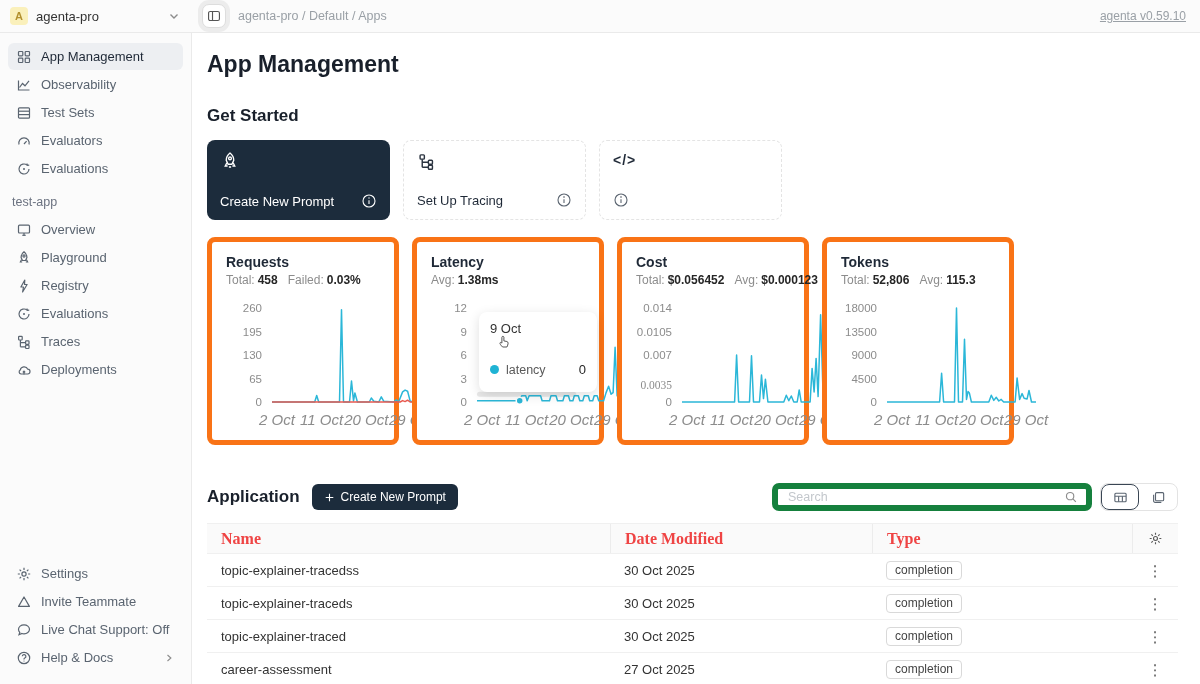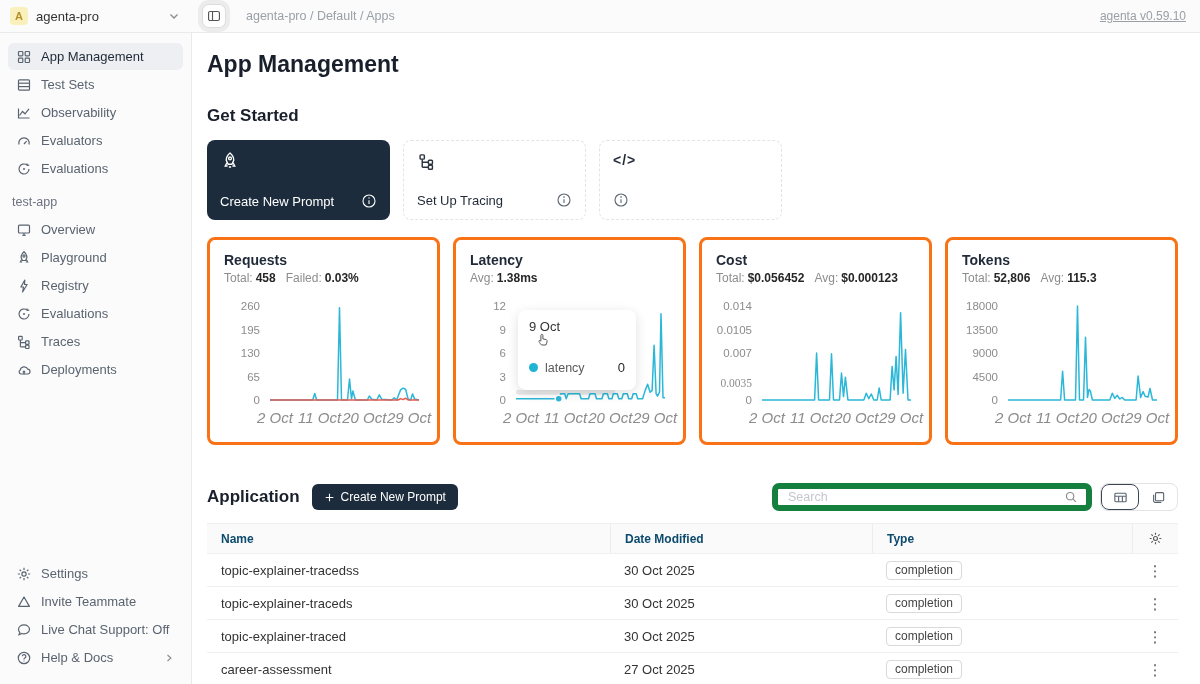--- a/index.html
+++ b/index.html
@@ -7,21 +7,21 @@
   body { font-family:"Liberation Sans", sans-serif; background:#fff; color:#262626; display:flex; flex-direction:column; }
   svg { display:block; }
 
   
   .header { height:33px; flex:none; background:#fbfbfb; border-bottom:1px solid #eaeaea; display:flex; align-items:center; }
   .header-left { width:192px; flex:none; display:flex; align-items:center; gap:8px; padding:0 10px; }
   .avatar { width:18px; height:18px; border-radius:4px; background:#faf0bb; color:#b3912f; font-size:11px; font-weight:700; display:flex; align-items:center; justify-content:center; }
   .ws-name { font-size:13px; color:#333; font-weight:500; flex:1; }
   .chev { color:#8c8c8c; }
   .toggle-btn { margin-left:10px; width:24px; height:24px; border-radius:7px; background:#fff; border:1px solid #ddd; box-shadow:0 0 0 4px #ececec; display:flex; align-items:center; justify-content:center; color:#555; cursor:pointer; }
-  .breadcrumb { margin-left:20px; font-size:12.5px; color:#9aa0a6; }
+  .breadcrumb { margin-left:12px; font-size:12.5px; color:#9aa0a6; }
   .version { margin-left:auto; padding-right:14px; font-size:12px; color:#9aa0a6;text-decoration:underline; }
 
   
   .app-body { flex:1; display:flex; min-height:0; }
   .sidebar { width:192px; flex:none; background:#fbfbfb; border-right:1px solid #eaeaea; padding:10px 8px 12px; display:flex; flex-direction:column; font-size:13px; color:#5a6470; }
   .side-item { display:flex; align-items:center; gap:9px; padding:5.5px 8px; border-radius:6px; margin-bottom:1px; cursor:pointer; white-space:nowrap; }
   .side-item.active { background:#edeff2; color:#1f2937; font-weight:500; }
   .side-item .ic { color:#5a6470; }
   .side-section-label { padding:12px 4px 7px; font-size:12.5px; color:#6b7280; }
   .side-footer { margin-top:auto; }
@@ -35,21 +35,21 @@
   
   .gs-cards { display:flex; gap:13px; margin:14px 0 17px; }
   .gs-card { width:183px; height:80px; border-radius:8px; padding:11px 13px; display:flex; flex-direction:column; justify-content:space-between; cursor:pointer; }
   .gs-dark { background:#1c2c3c; color:#fff; }
   .gs-light { background:#fff; border:1px dashed #e4e4e4; color:#1f2937; }
   .gs-label-row { display:flex; align-items:center; justify-content:space-between; font-size:13px; font-weight:500; }
   .code-glyph { font-size:14px; font-weight:600; letter-spacing:1px; }
 
   
   .chart-row { display:flex; gap:13px; }
-  .chart-card { width:233px; height:208px; flex:none; background:#fff; border:3px solid #f97316; border-radius:8px; padding:12px 14px; position:relative; }
+  .chart-card { width:192px; height:208px; flex:none; background:#fff; border:5px solid #f97316; border-radius:8px; padding:12px 14px; position:relative; }
   .chart-title { font-size:14px; font-weight:600; color:#1f2937; }
   .chart-stats { font-size:12px; color:#8c8c8c; margin-top:3px; white-space:nowrap; }
   .chart-stats b { color:#262626; margin:0 10px 0 3px; font-weight:700; }
   .chart-body { display:flex; margin-top:13px; }
   .yaxis { width:44px; flex:none; position:relative; height:104px; }
   .yaxis .yt { position:absolute; right:8px; font-size:11.5px; color:#8c8c8c; line-height:14px; }
   .plot { position:relative; width:157px; height:104px; }
   .xaxis { position:relative; height:16px; margin-left:44px; width:157px; margin-top:5px; }
   .xaxis .xt { position:absolute; top:2px; transform:translateX(-50%); font-size:15px; color:#8c8c8c; white-space:nowrap;font-style:italic; }
 
@@ -69,21 +69,21 @@
   .search-box input { flex:1; border:none; outline:none; font-size:12.5px; font-family:inherit; color:#333; background:transparent; }
   .search-box input::placeholder { color:#c3c7cc; }
   .search-box .ic { color:#8c8c8c; width:14px; height:14px; }
   .view-toggle { display:flex; border:1px solid #e3e3e3; border-radius:8px; background:#fff; overflow:hidden; }
   .vt-btn { width:38px; height:26px; display:flex; align-items:center; justify-content:center; color:#5a6470; cursor:pointer; border-radius:8px; }
   .vt-btn.selected { border:1.5px solid #3a4654; }
 
   
   .table { border-top:1px solid #f0f0f0; }
   .trow { display:flex; align-items:center; border-bottom:1px solid #f0f0f0; }
-  .thead { background:#fafafa; height:30px; font-size:12px; color:#0c4a6e; font-weight:600; }
+  .thead { background:#fafafa; height:30px; font-size:16px; color:#ef4444; font-weight:600;font-family:Liberation Serif, serif; }
   .tbody-row { height:33px; font-size:13px; color:#333; }
   .c-name { flex:1; padding-left:14px; min-width:0; }
   .c-date { width:262px; flex:none; padding-left:14px; }
   .c-type { width:260px; flex:none; padding-left:14px; }
   .c-act  { width:46px; flex:none; display:flex; justify-content:center; color:#595959; }
   .thead .c-date, .thead .c-type, .thead .c-act { border-left:1px solid #ececec; height:100%; display:flex; align-items:center; }
   .thead .c-act { justify-content:center; }
   .badge { display:inline-block; border:1px solid #d9d9d9; border-radius:4px; background:#fff; padding:1.5px 8px; font-size:12px; color:#444; }
   .kebab { font-size:15px; color:#595959; cursor:pointer; line-height:1; letter-spacing:0; }
 </style>
@@ -119,32 +119,32 @@
       <svg class="ic" viewBox="0 0 16 16" fill="none" stroke="currentColor" stroke-width="1.2">
           <rect x="2.5" y="2.5" width="4.3" height="4.3" rx="0.8"></rect>
           <rect x="9.2" y="2.5" width="4.3" height="4.3" rx="0.8"></rect>
           <rect x="2.5" y="9.2" width="4.3" height="4.3" rx="0.8"></rect>
           <rect x="9.2" y="9.2" width="4.3" height="4.3" rx="0.8"></rect>
         </svg>
       <span>App Management</span>
     </div>
     <div class="side-item">
       <svg class="ic" viewBox="0 0 16 16" fill="none" stroke="currentColor" stroke-width="1.2">
+          <path d="M2.5 3.5v9.5h11"></path>
+          <polyline points="3.5,10.5 6.5,6.5 9,8.8 13,3.8"></polyline>
+        </svg>
+      <span>Observability</span>
+    </div>
+    <div class="side-item">
+      <svg class="ic" viewBox="0 0 16 16" fill="none" stroke="currentColor" stroke-width="1.2">
           <rect x="2.5" y="2.8" width="11" height="10.4" rx="1"></rect>
           <line x1="2.5" y1="6.2" x2="13.5" y2="6.2"></line>
           <line x1="2.5" y1="9.6" x2="13.5" y2="9.6"></line>
         </svg>
       <span>Test Sets</span>
-    </div>
-    <div class="side-item">
-      <svg class="ic" viewBox="0 0 16 16" fill="none" stroke="currentColor" stroke-width="1.2">
-          <path d="M2.5 3.5v9.5h11"></path>
-          <polyline points="3.5,10.5 6.5,6.5 9,8.8 13,3.8"></polyline>
-        </svg>
-      <span>Observability</span>
     </div>
     <div class="side-item">
       <svg class="ic" viewBox="0 0 16 16" fill="none" stroke="currentColor" stroke-width="1.2">
           <path d="M3 11.5a5.2 5.2 0 1 1 10 0"></path>
           <line x1="8" y1="11" x2="10.6" y2="8.2"></line>
         </svg>
       <span>Evaluators</span>
     </div>
     <div class="side-item">
       <svg class="ic" viewBox="0 0 16 16" fill="none" stroke="currentColor" stroke-width="1.2">

